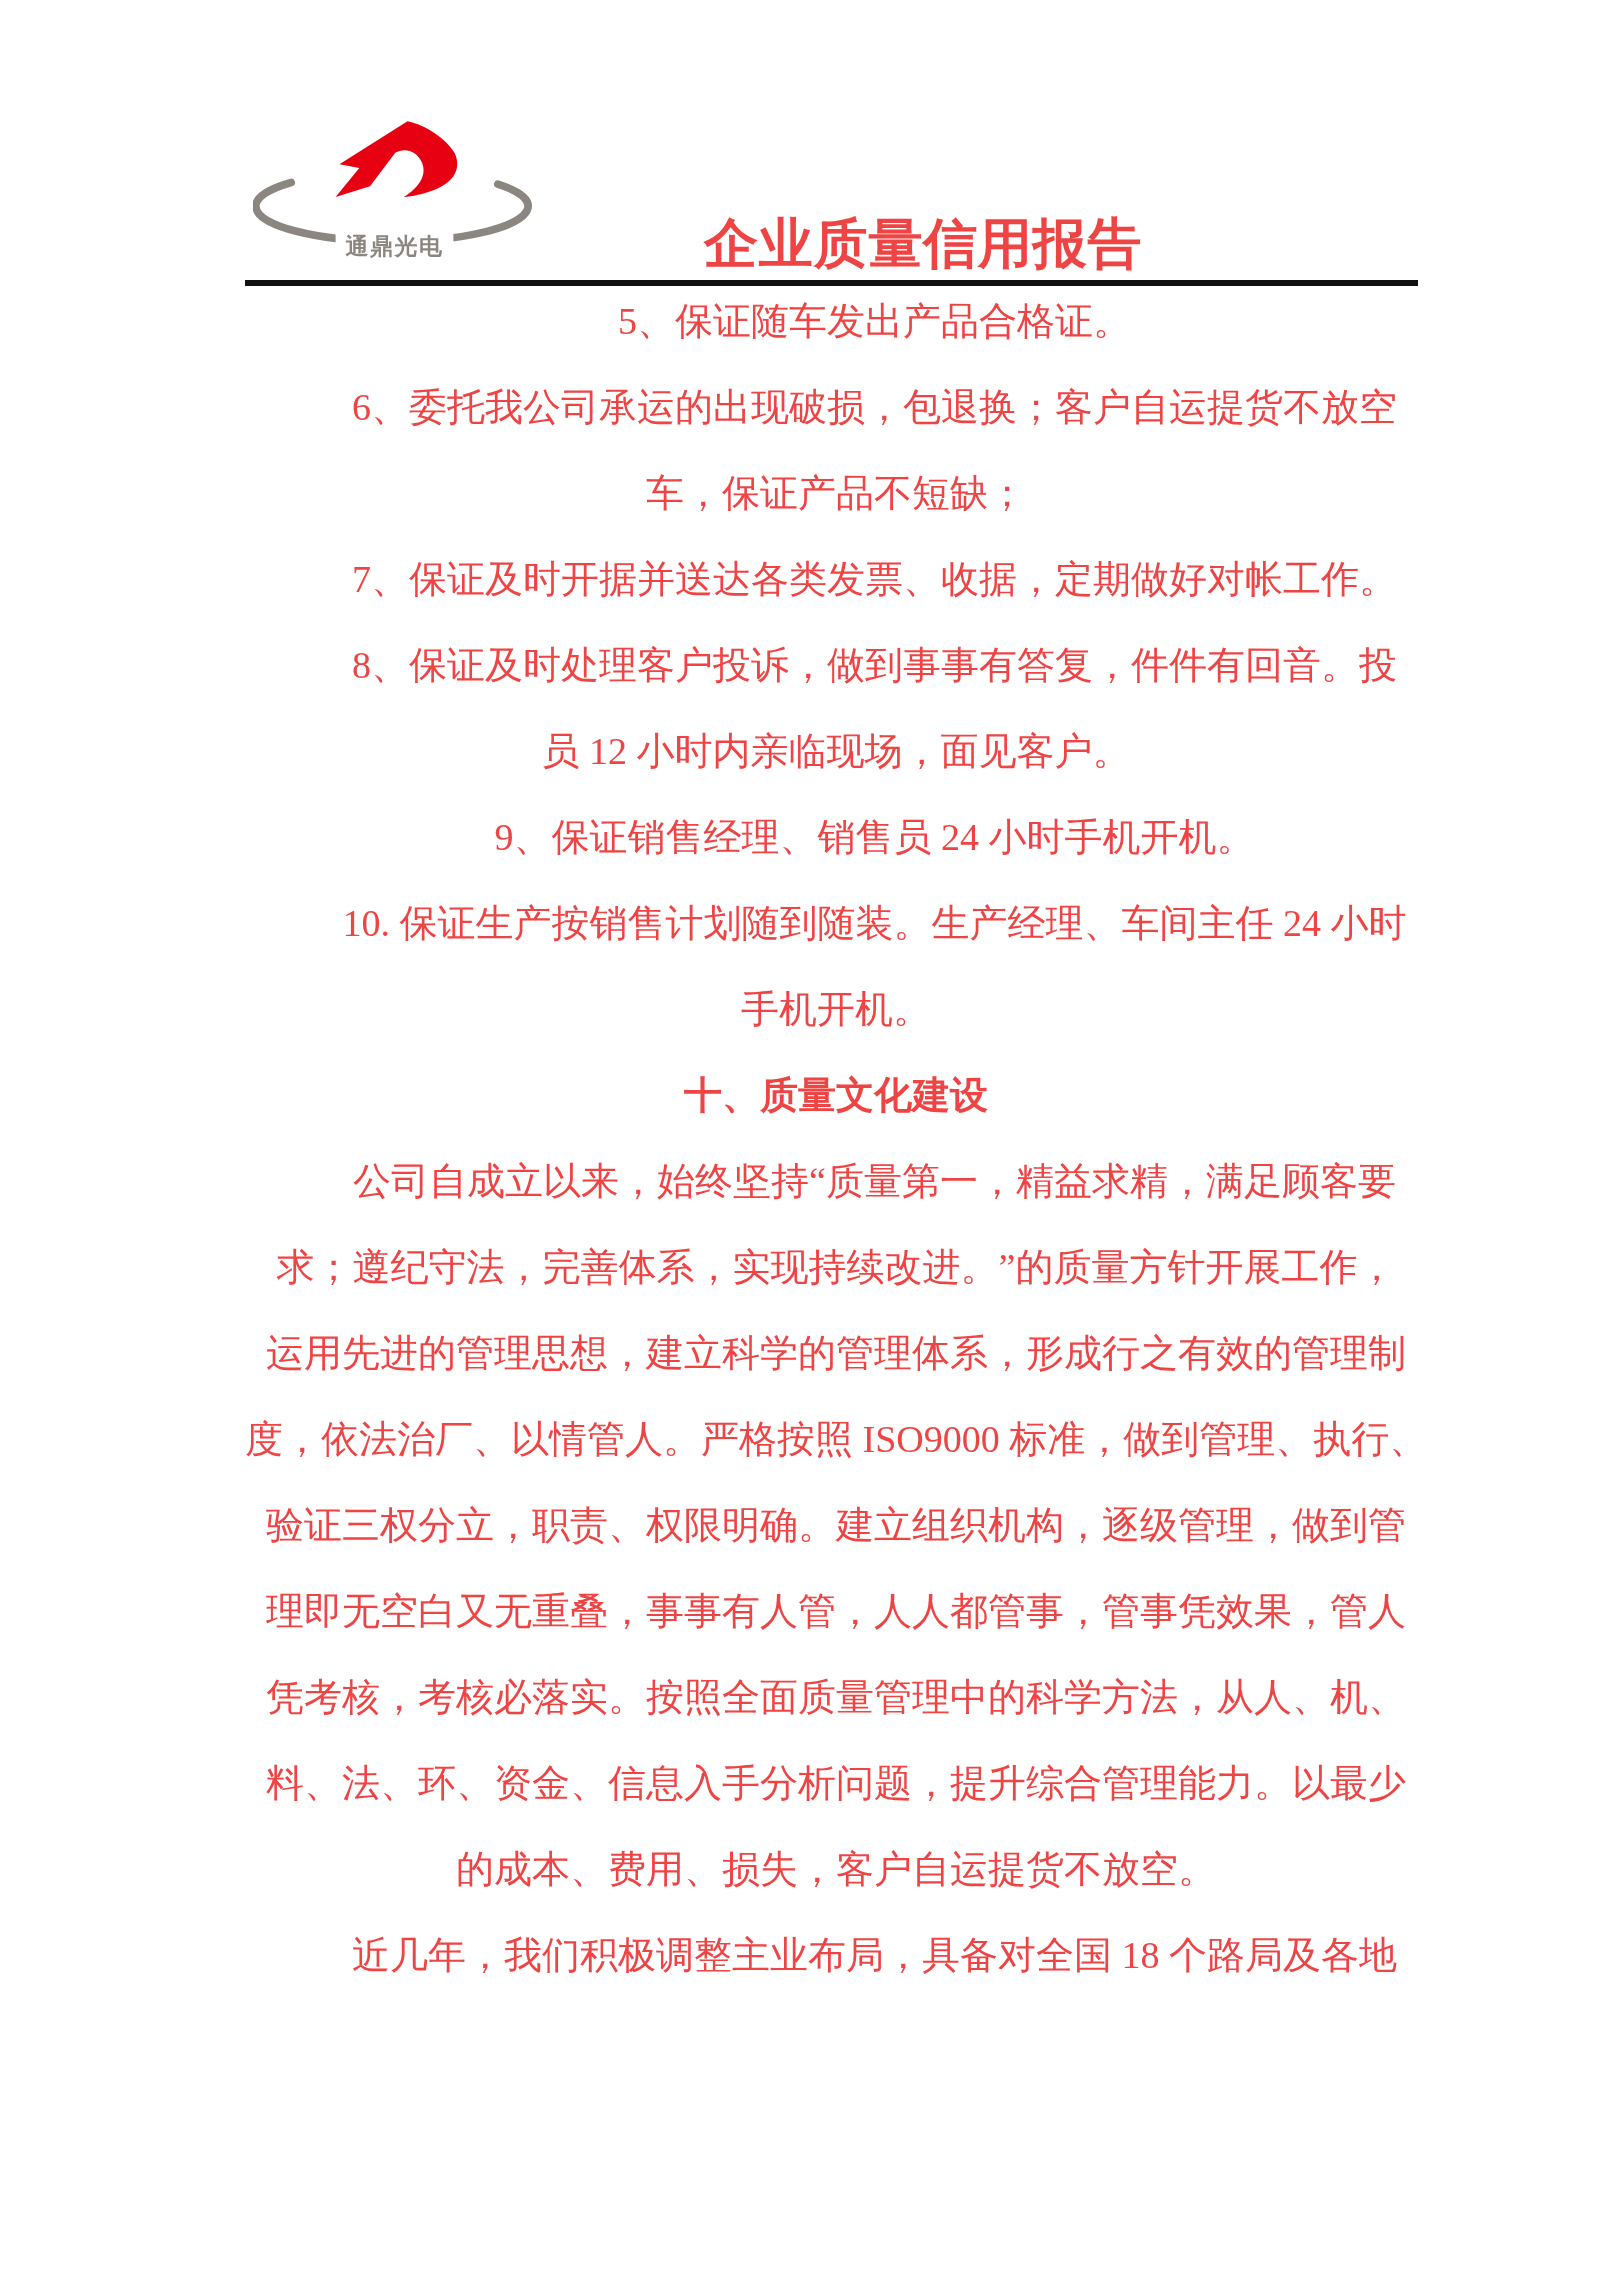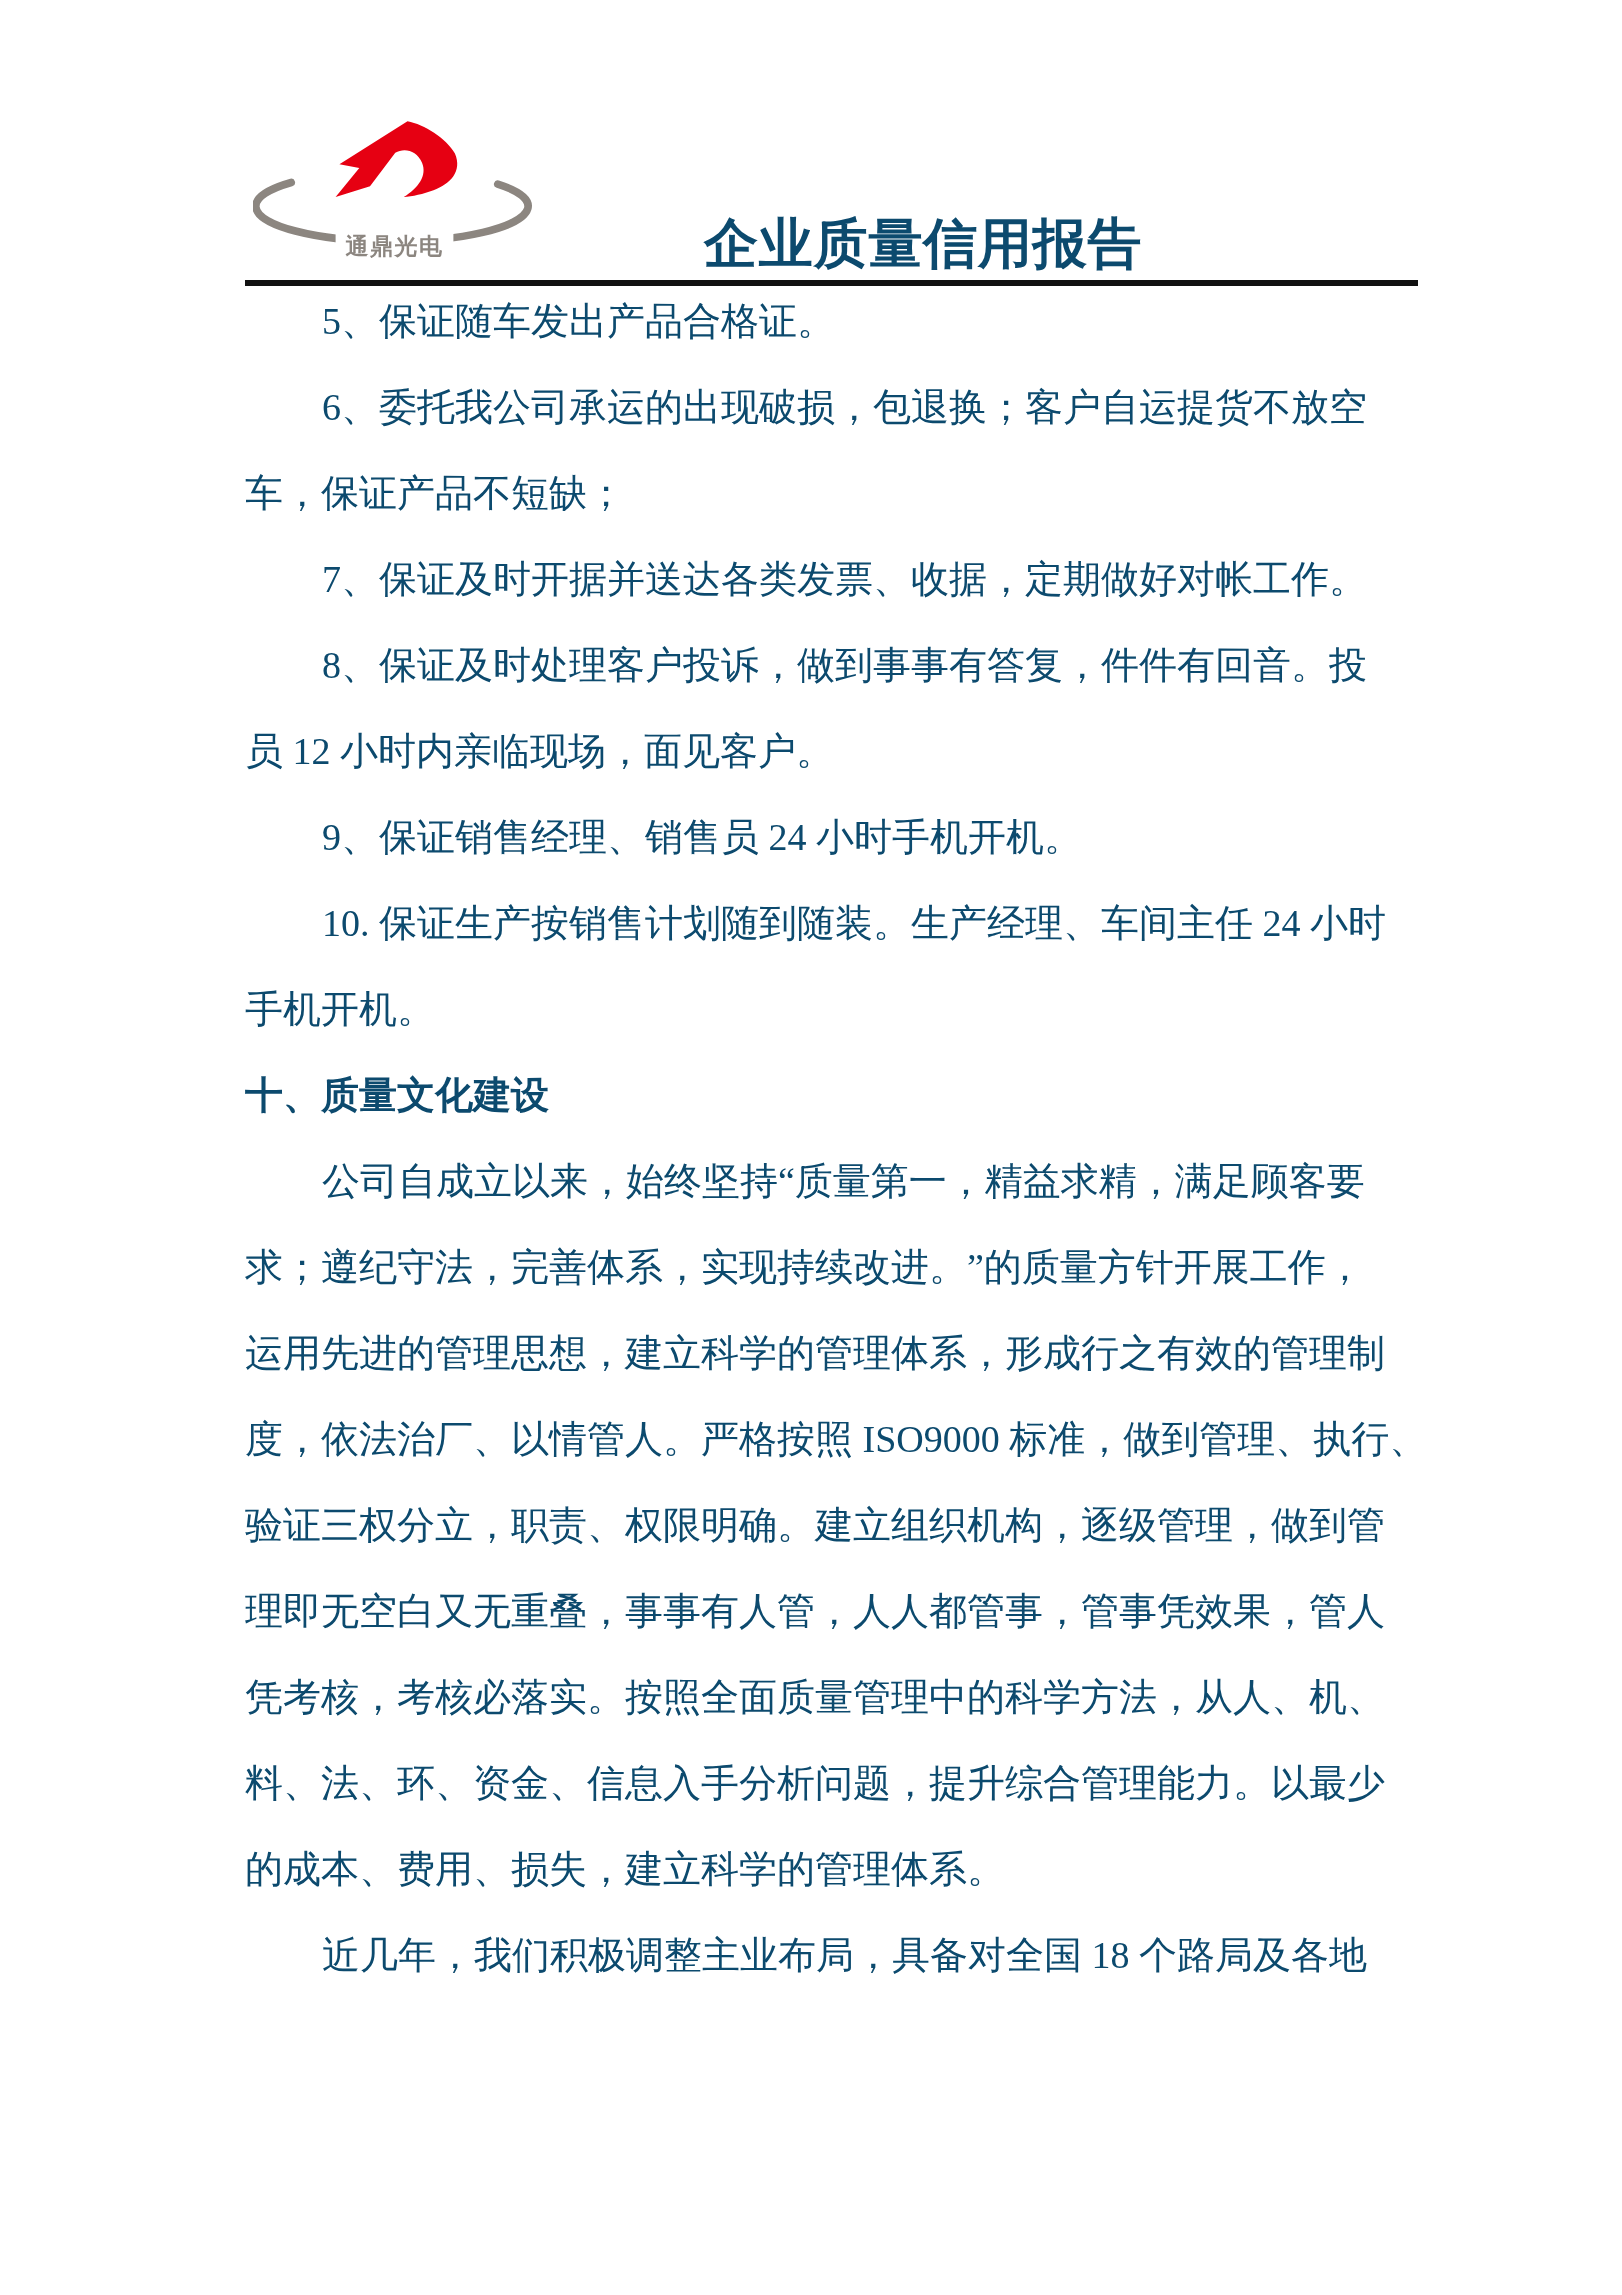--- a/index.html
+++ b/index.html
@@ -3,21 +3,22 @@
 <meta charset="utf-8">
 <style>
   html, body { margin: 0; padding: 0; background: #ffffff; }
   .page {
     position: relative;
     width: 1528px;
     height: 2295px;
     background: #ffffff;
     overflow: hidden;
     font-family: "Liberation Serif", "DejaVu Serif", serif;
-    color: #0c4a6e;
+    color: #ef4444;
+    text-align: center;
   }
   .logo {
     position: absolute;
     left: 253px;
     top: 106px;
     width: 283px;
     height: 176px;
   }
   .logo text {
     font-family: "DejaVu Sans", "Liberation Sans", sans-serif;
@@ -91,18 +92,18 @@
       <div class="line flush">手机开机。</div>
       <div class="line heading">十、质量文化建设</div>
       <div class="line indent">公司自成立以来，始终坚持“质量第一，精益求精，满足顾客要</div>
       <div class="line flush">求；遵纪守法，完善体系，实现持续改进。”的质量方针开展工作，</div>
       <div class="line flush">运用先进的管理思想，建立科学的管理体系，形成行之有效的管理制</div>
       <div class="line flush">度，依法治厂、以情管人。严格按照 ISO9000 标准，做到管理、执行、</div>
       <div class="line flush">验证三权分立，职责、权限明确。建立组织机构，逐级管理，做到管</div>
       <div class="line flush">理即无空白又无重叠，事事有人管，人人都管事，管事凭效果，管人</div>
       <div class="line flush">凭考核，考核必落实。按照全面质量管理中的科学方法，从人、机、</div>
       <div class="line flush">料、法、环、资金、信息入手分析问题，提升综合管理能力。以最少</div>
-      <div class="line flush">的成本、费用、损失，建立科学的管理体系。</div>
+      <div class="line flush">的成本、费用、损失，客户自运提货不放空。</div>
       <div class="line indent">近几年，我们积极调整主业布局，具备对全国 18 个路局及各地</div>
     </div>
 
 </div>
 
 
 </body></html>

